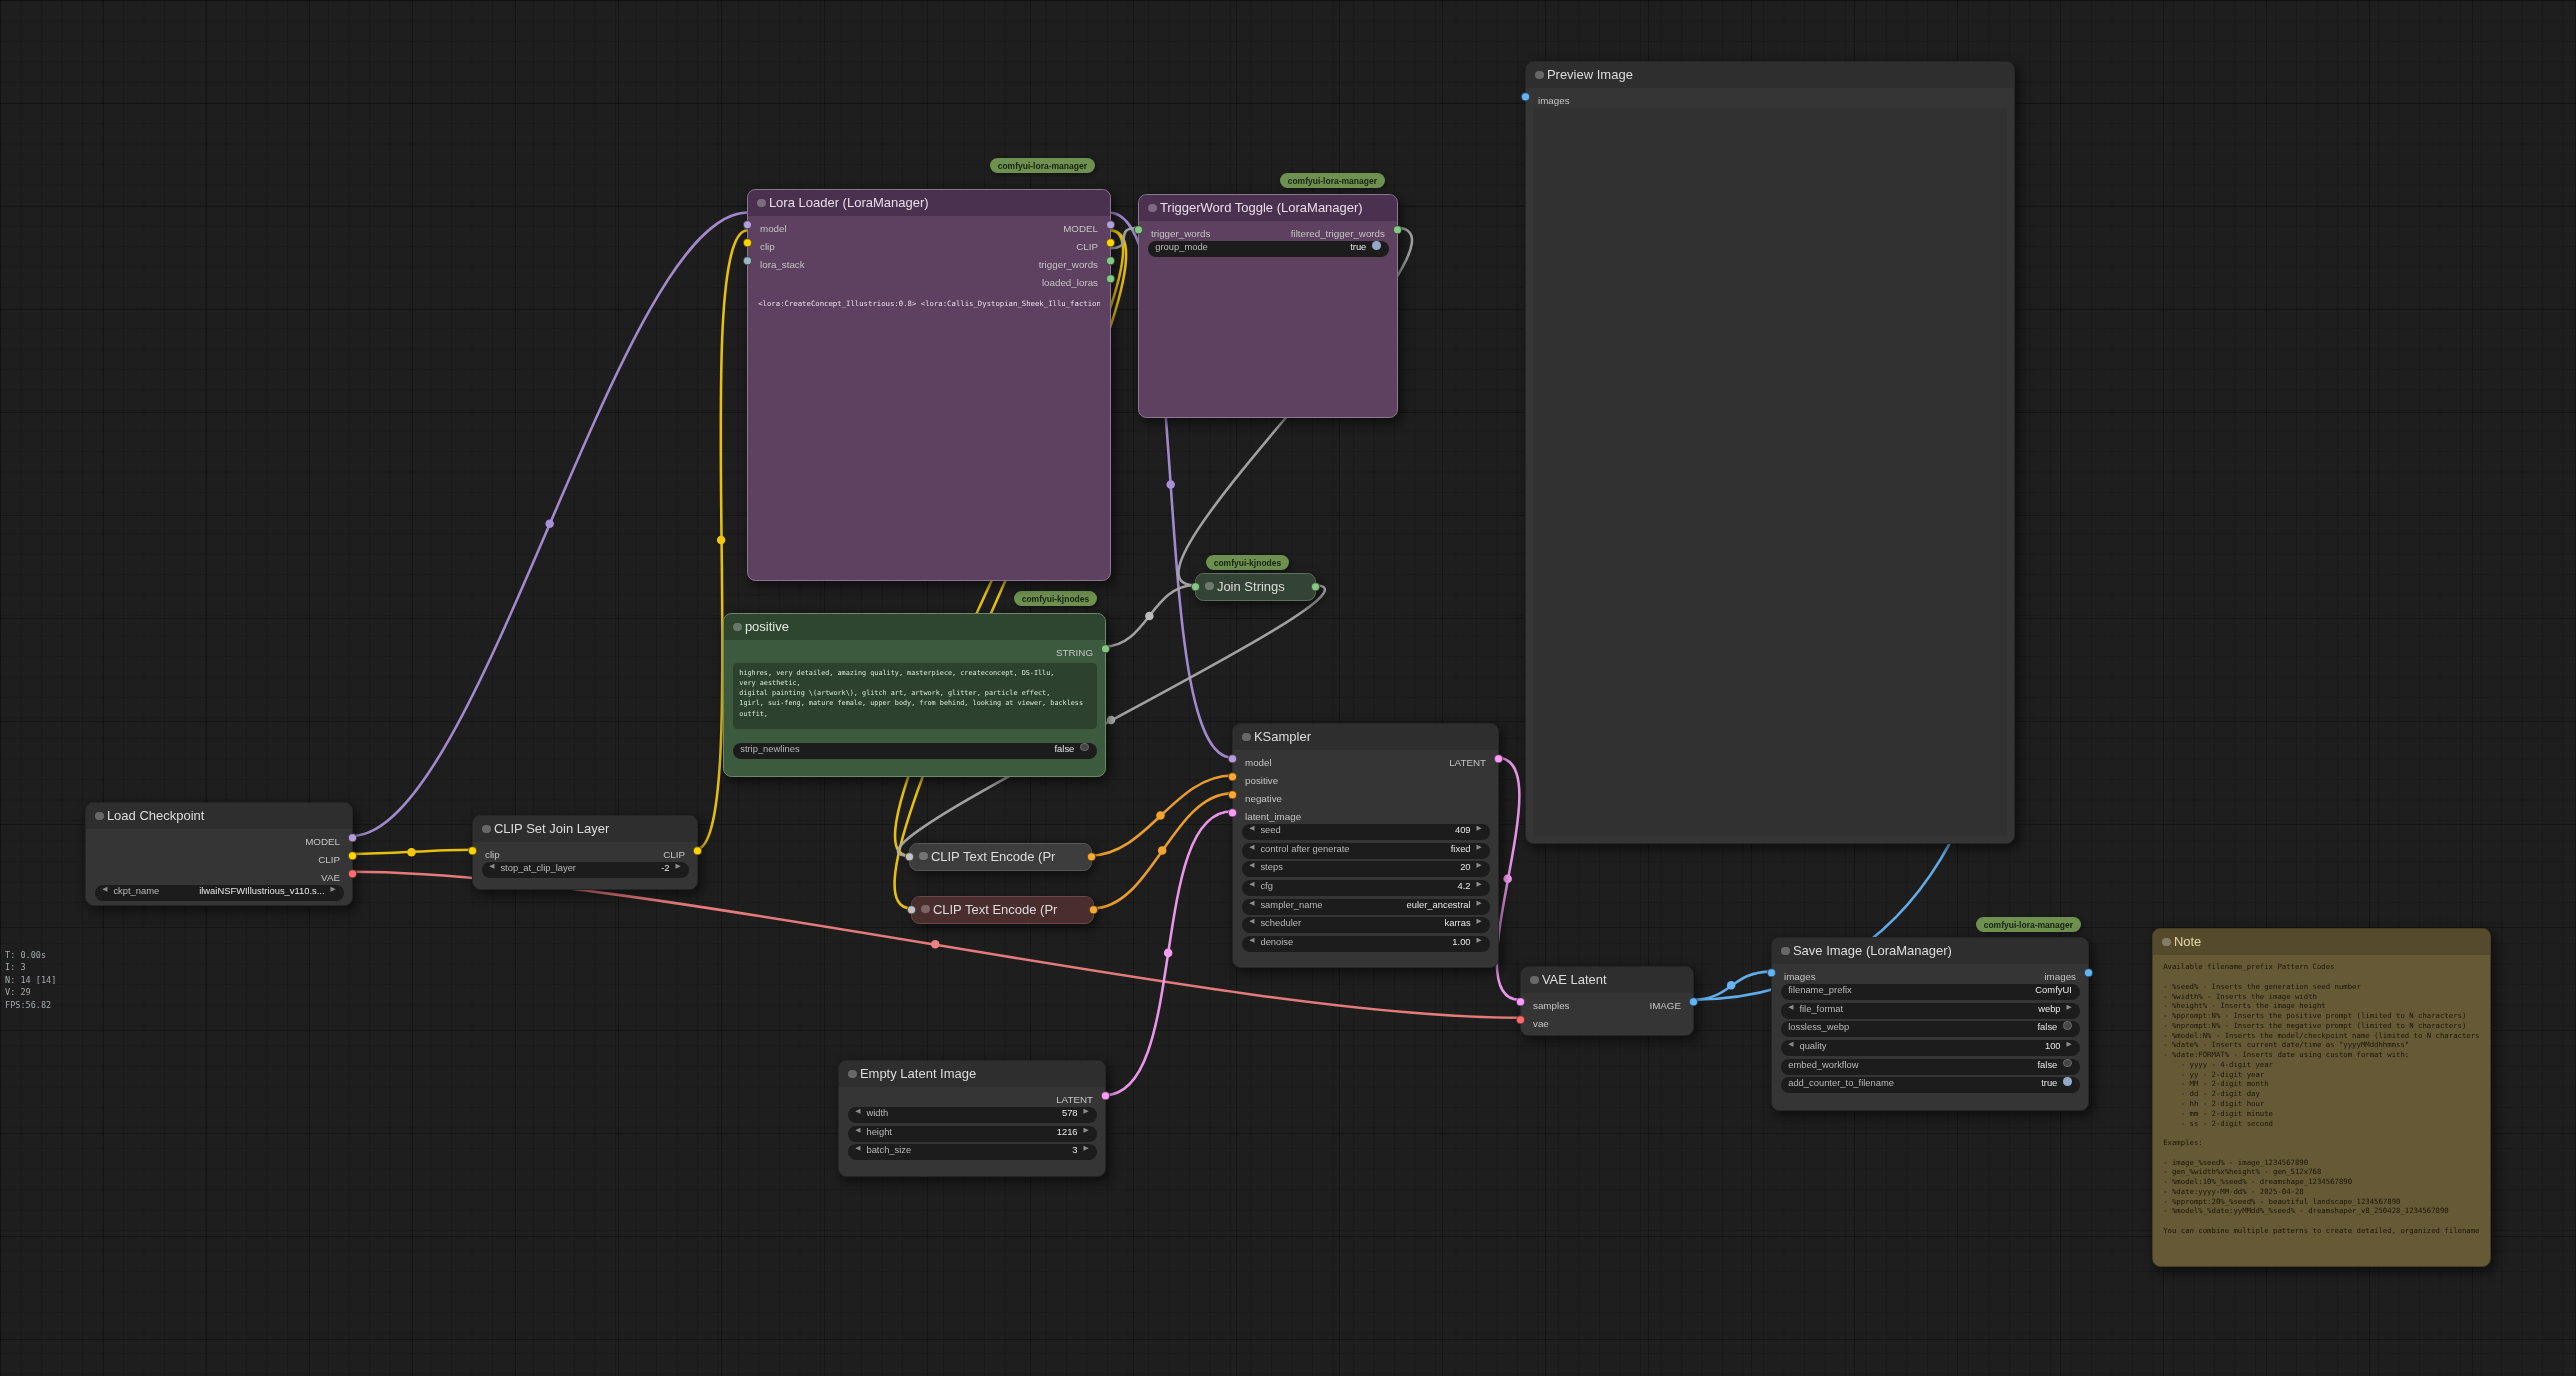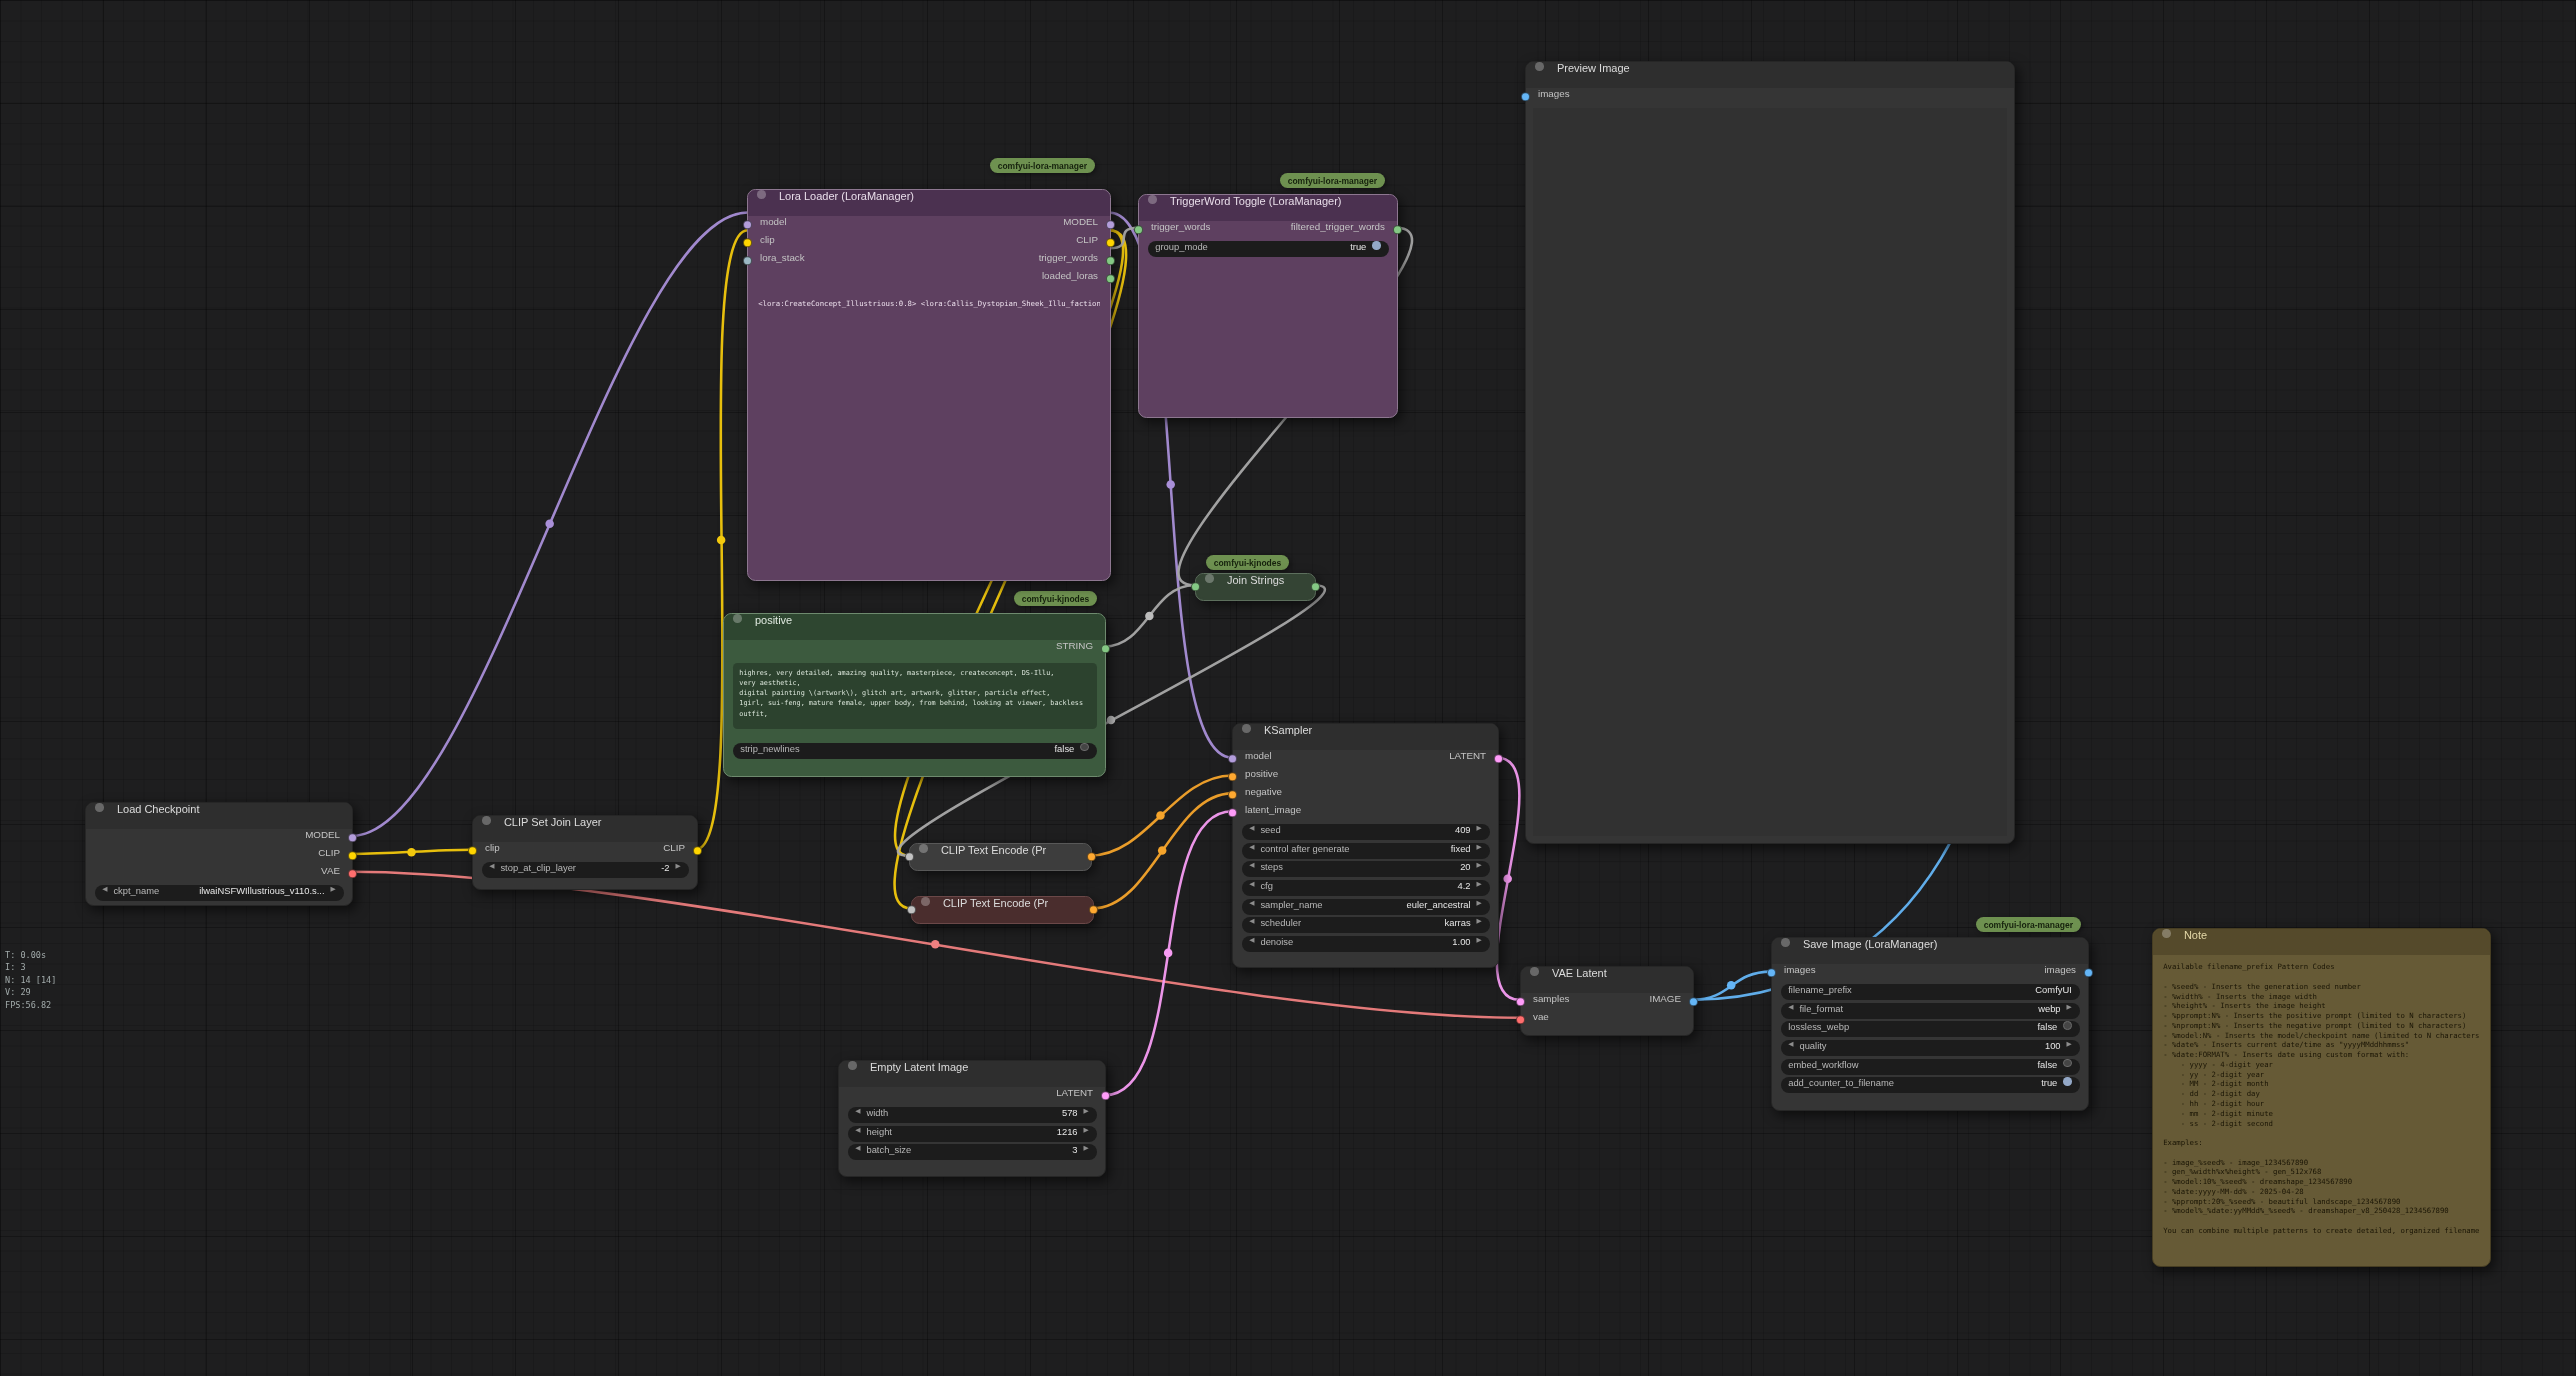--- a/index.html
+++ b/index.html
@@ -16,41 +16,41 @@
   }
   svg.wires{position:absolute;left:0;top:0;pointer-events:none}
   svg.wires path{fill:none;stroke-width:3;stroke-linecap:round;opacity:.95}
   .w-model{stroke:#a98fd8}.w-clip{stroke:#f2c80d}.w-vae{stroke:#ef8080}
   .w-cond{stroke:#f5a42b}.w-latent{stroke:#f79cf3}.w-image{stroke:#64b5f6}.w-string{stroke:#a9a9a9}
   .d-model{fill:#a98fd8}.d-clip{fill:#f2c80d}.d-vae{fill:#ef8080}
   .d-cond{fill:#f5a42b}.d-latent{fill:#f79cf3}.d-image{fill:#64b5f6}.d-string{fill:#bcbcbc}
 
   .node{position:absolute;border-radius:8.5px;background:#353535;border:0.9px solid #262626;
         box-shadow:3.4px 4.3px 12px rgba(0,0,0,.55);color:#c8c8c8}
-  .nhead{height:25.6px;display:flex;gap:13px;padding:0 9.4px;
-         border-radius:7.7px 7.7px 0 0;background:#2e2e2e;font-size:11px;color:#dcdcdc;
+  .nhead{height:25.6px;display:flex;align-items:center;gap:3px;padding:0 9.4px;
+         border-radius:7.7px 7.7px 0 0;background:#2e2e2e;font-size:13px;color:#dcdcdc;
          white-space:nowrap;overflow:hidden}
   .collapsed{height:25.6px!important;border-radius:8.5px}
   .collapsed .nhead{border-radius:7.7px;height:24px}
   .tdot{width:8.5px;height:8.5px;border-radius:50%;background:rgba(255,255,255,.28);flex:0 0 auto}
 
   .node.purple{background:#5e4060;border-color:#8d7790}
   .node.purple .nhead{background:#4b3150;color:#e8dde9}
   .node.green{background:#3c5a3e;border-color:#6e8a6e}
   .node.green .nhead{background:#2e4630;color:#e0e9e0}
   .node.greencol{background:#344434;border-color:#5d6f5d}
   .node.greencol .nhead{background:#344434}
   .node.maroon{background:#4a2d2d;border-color:#6b4848}
   .node.maroon .nhead{background:#4a2d2d}
   .node.graycol{background:#3d3d3d;border-color:#585858}
   .node.graycol .nhead{background:#3d3d3d}
   .node.note{background:#665a36;border-color:#463d22}
   .node.note .nhead{background:#554a2b;color:#e4d8a8}
 
-  .row{position:relative;height:18px;display:flex;align-items:flex-start;font-size:9.8px;
+  .row{position:relative;height:18px;display:flex;align-items:flex-end;font-size:9.8px;
        color:#c4c4c4;padding:0 12px}
   .lbl-l{margin-right:auto;white-space:nowrap}
   .lbl-r{margin-left:auto;white-space:nowrap}
   .port{position:absolute;top:50%;transform:translateY(-50%);width:9.4px;height:9.4px;
         border-radius:50%;border:1.3px solid rgba(15,15,15,.6);box-sizing:border-box}
   .port.in{left:-5.1px}.port.out{right:-5.1px}
   .p-model{background:#b39ddb}.p-clip{background:#ffd500}.p-vae{background:#ff6e6e}
   .p-cond{background:#ffa931}.p-latent{background:#ff9cf9}.p-image{background:#64b5f6}
   .p-string{background:#84c884}.p-gray{background:#c2c2c2}.p-stack{background:#9bb8c4}
 

